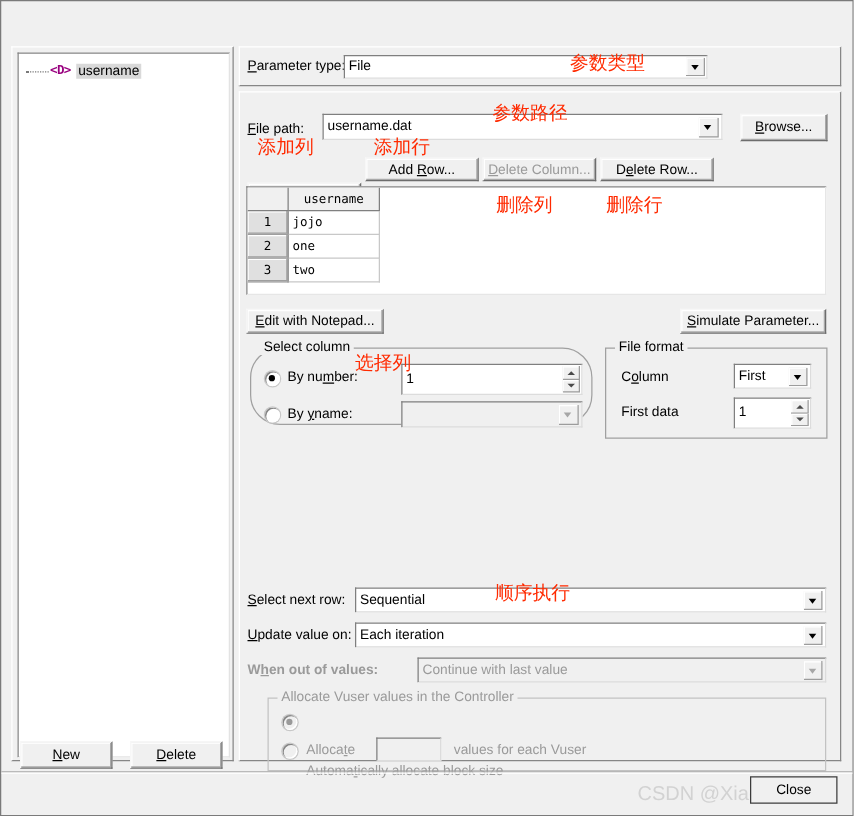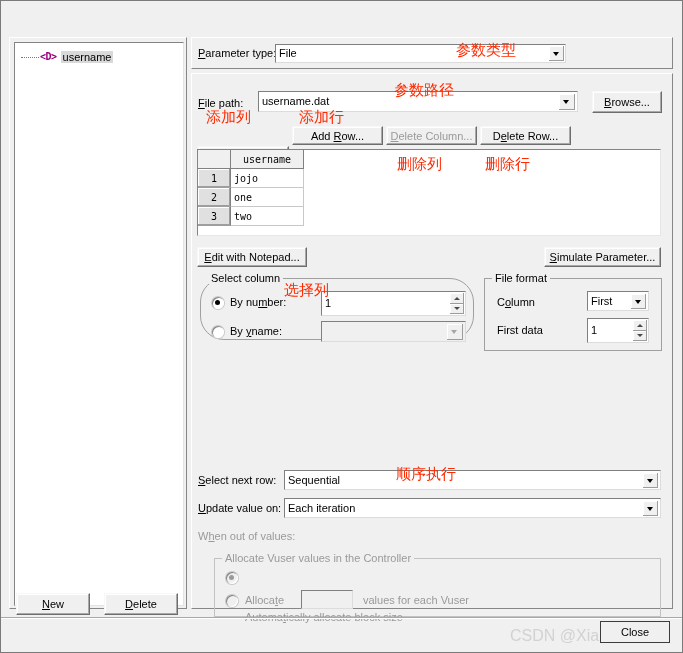--- a/index.html
+++ b/index.html
@@ -422,21 +422,25 @@
       <span>Sequential</span>
       <span class="combo-arrow" style="top:2px;right:2px;width:15px;height:15px;"></span>
     </div>
 
     <div class="lbl" style="left:6px;top:428px;"><span class="u">U</span>pdate value on:</div>
     <div class="field" style="left:92px;top:424px;width:377px;height:20px;line-height:18px;">
       <span>Each iteration</span>
       <span class="combo-arrow" style="top:2px;right:2px;width:15px;height:15px;"></span>
     </div>
 
-    <div class="lbl disabled" style="left:6px;top:456px;">W<span class="u">h</span>en out of values:</div>
+    <div class="lbl disabled" style="left:6px;top:456px;font-weight:bold;">W<span class="u">h</span>en out of values:</div>
+    <div class="field disabled" style="left:142px;top:452px;width:327px;height:20px;line-height:18px;">
+      <span>Continue with last value</span>
+      <span class="combo-arrow dis" style="top:2px;right:2px;width:15px;height:15px;"></span>
+    </div>
 
     <div class="group disabled" style="left:22px;top:484px;width:447px;height:59px;padding-left:35px;">
       <div class="gtitle">Allocate Vuser values in the Controller</div>
       <div class="radio dis checked" style="left:11px;top:13px;"></div>
       <div class="lbl disabled" style="left:30px;top:12px;margin-top:40px;">Automa<span class="u">t</span>ically allocate block size</div>
       <div class="radio dis" style="left:11px;top:36px;"></div>
       <div class="lbl disabled" style="left:30px;top:35px;">Alloca<span class="u">t</span>e</div>
       <div class="field disabled" style="left:86px;top:31px;width:52px;height:19px;line-height:17px;">
         <span></span>
       </div>

